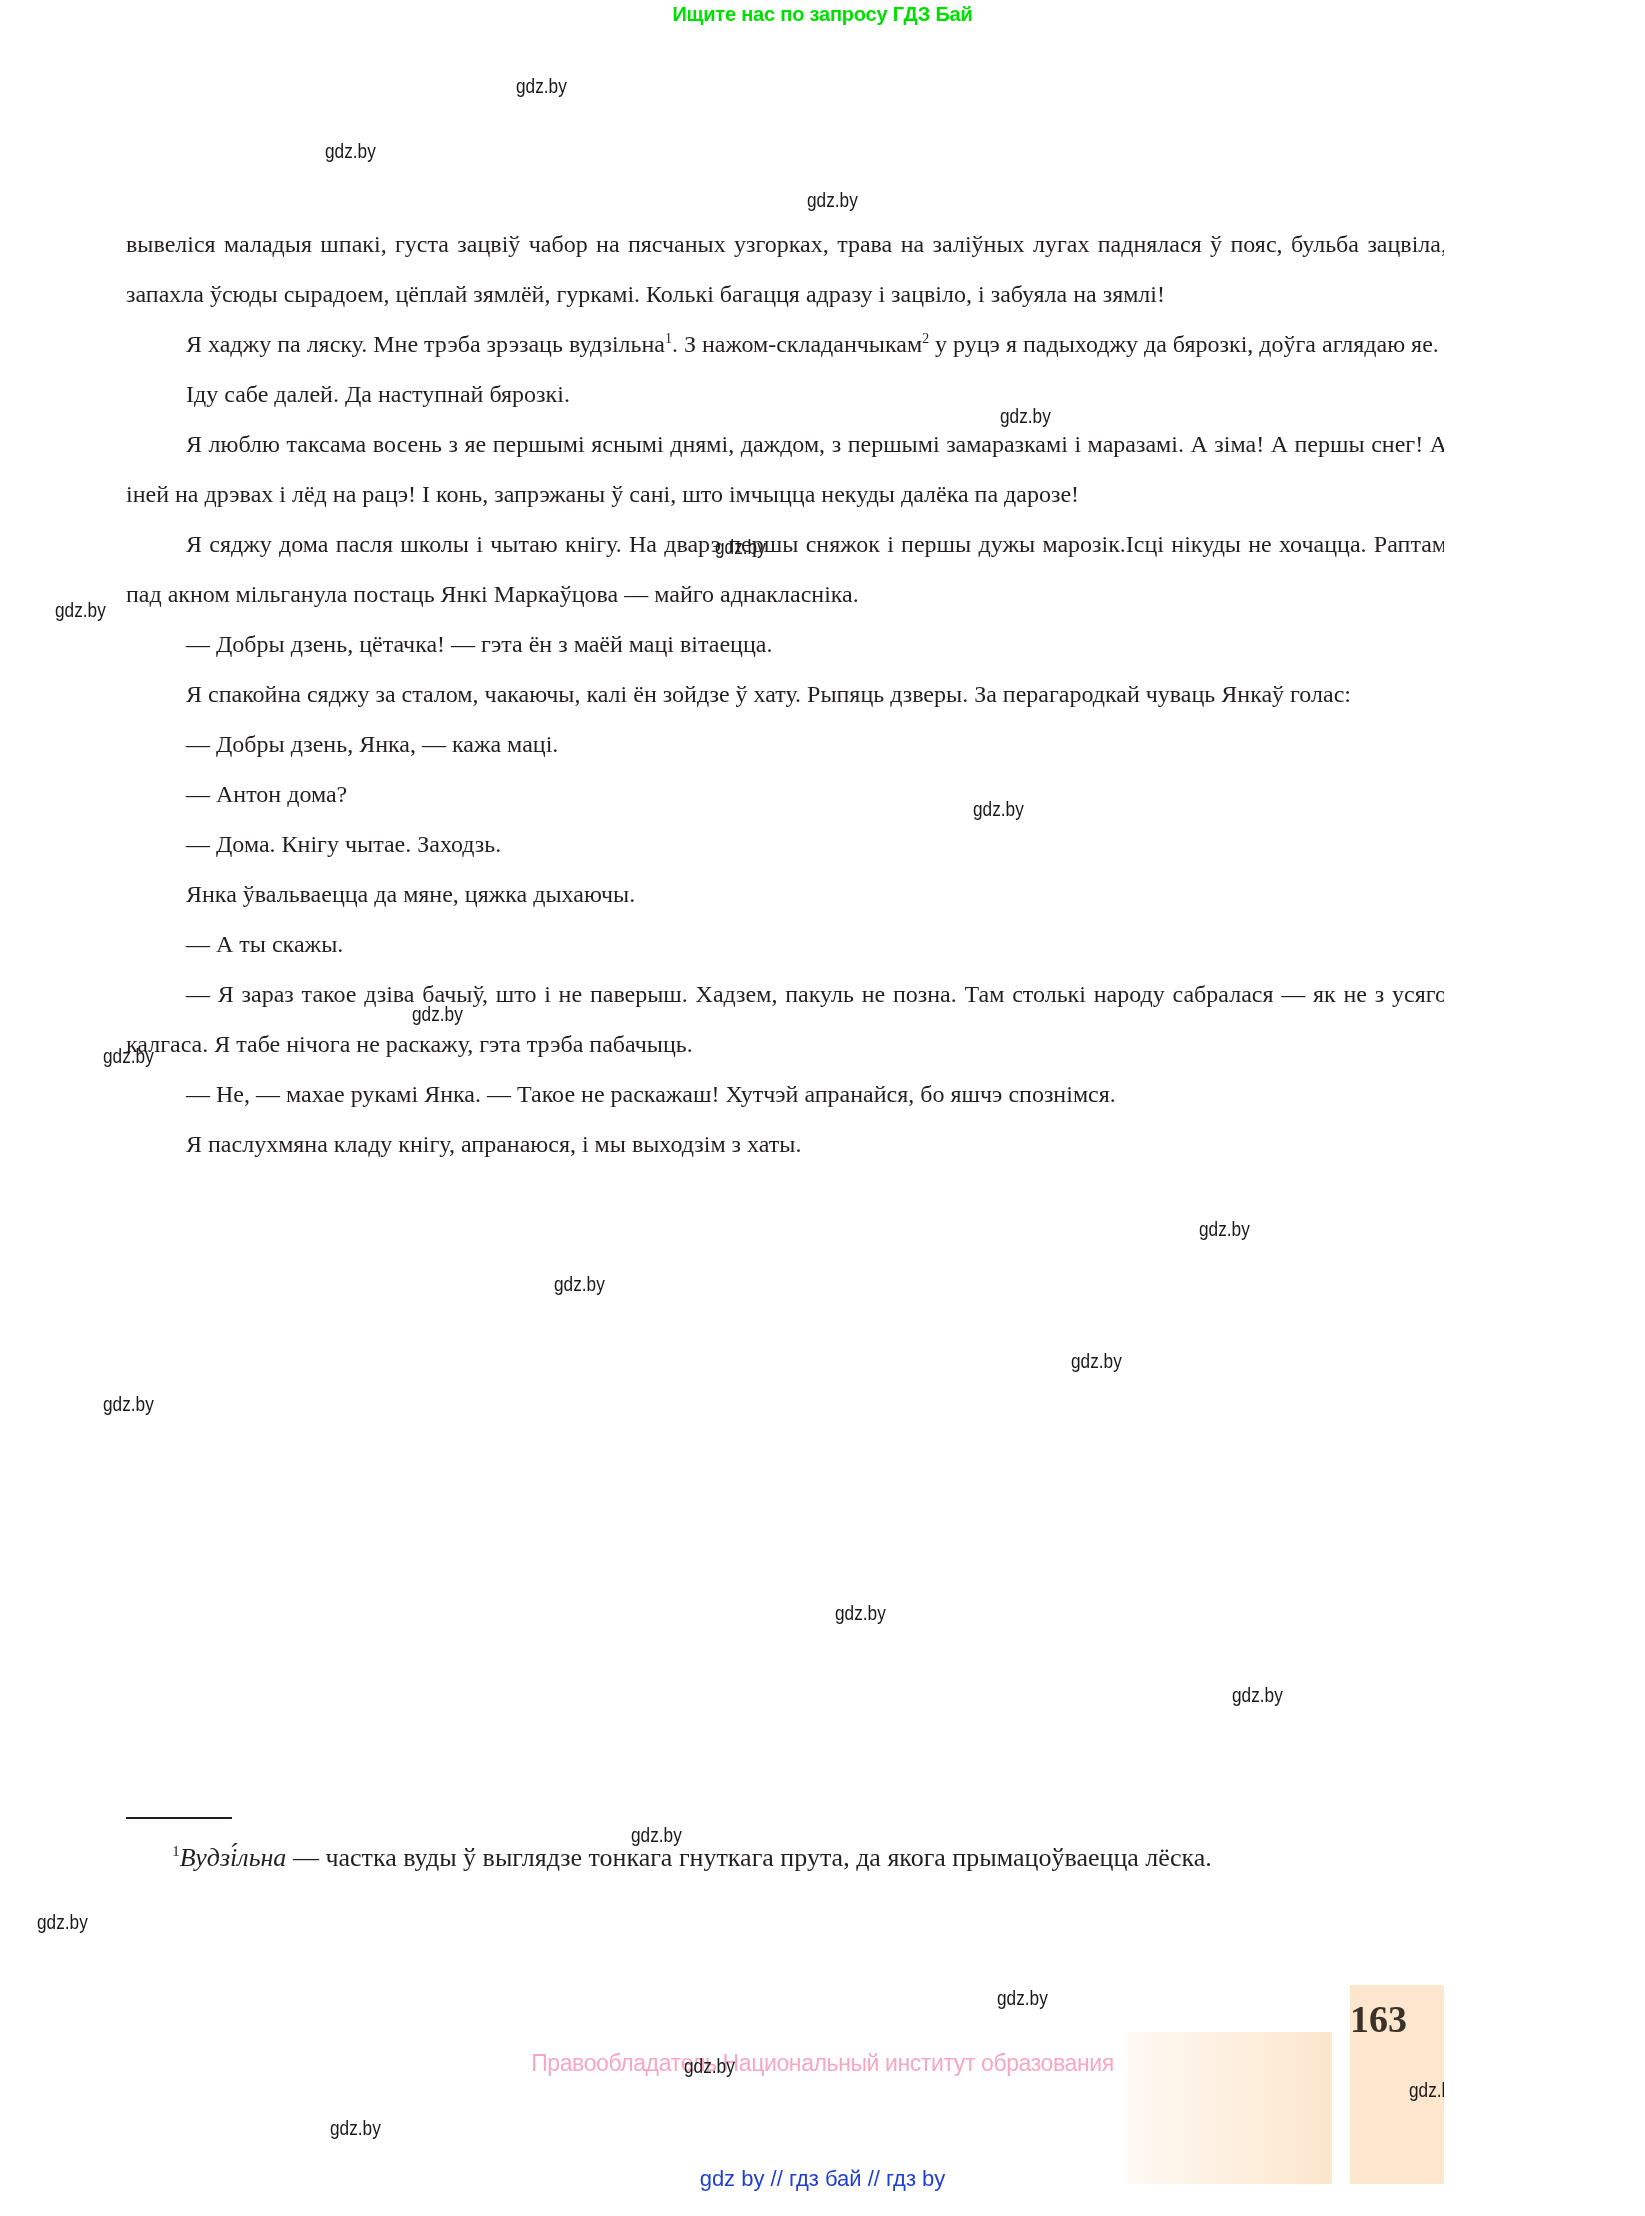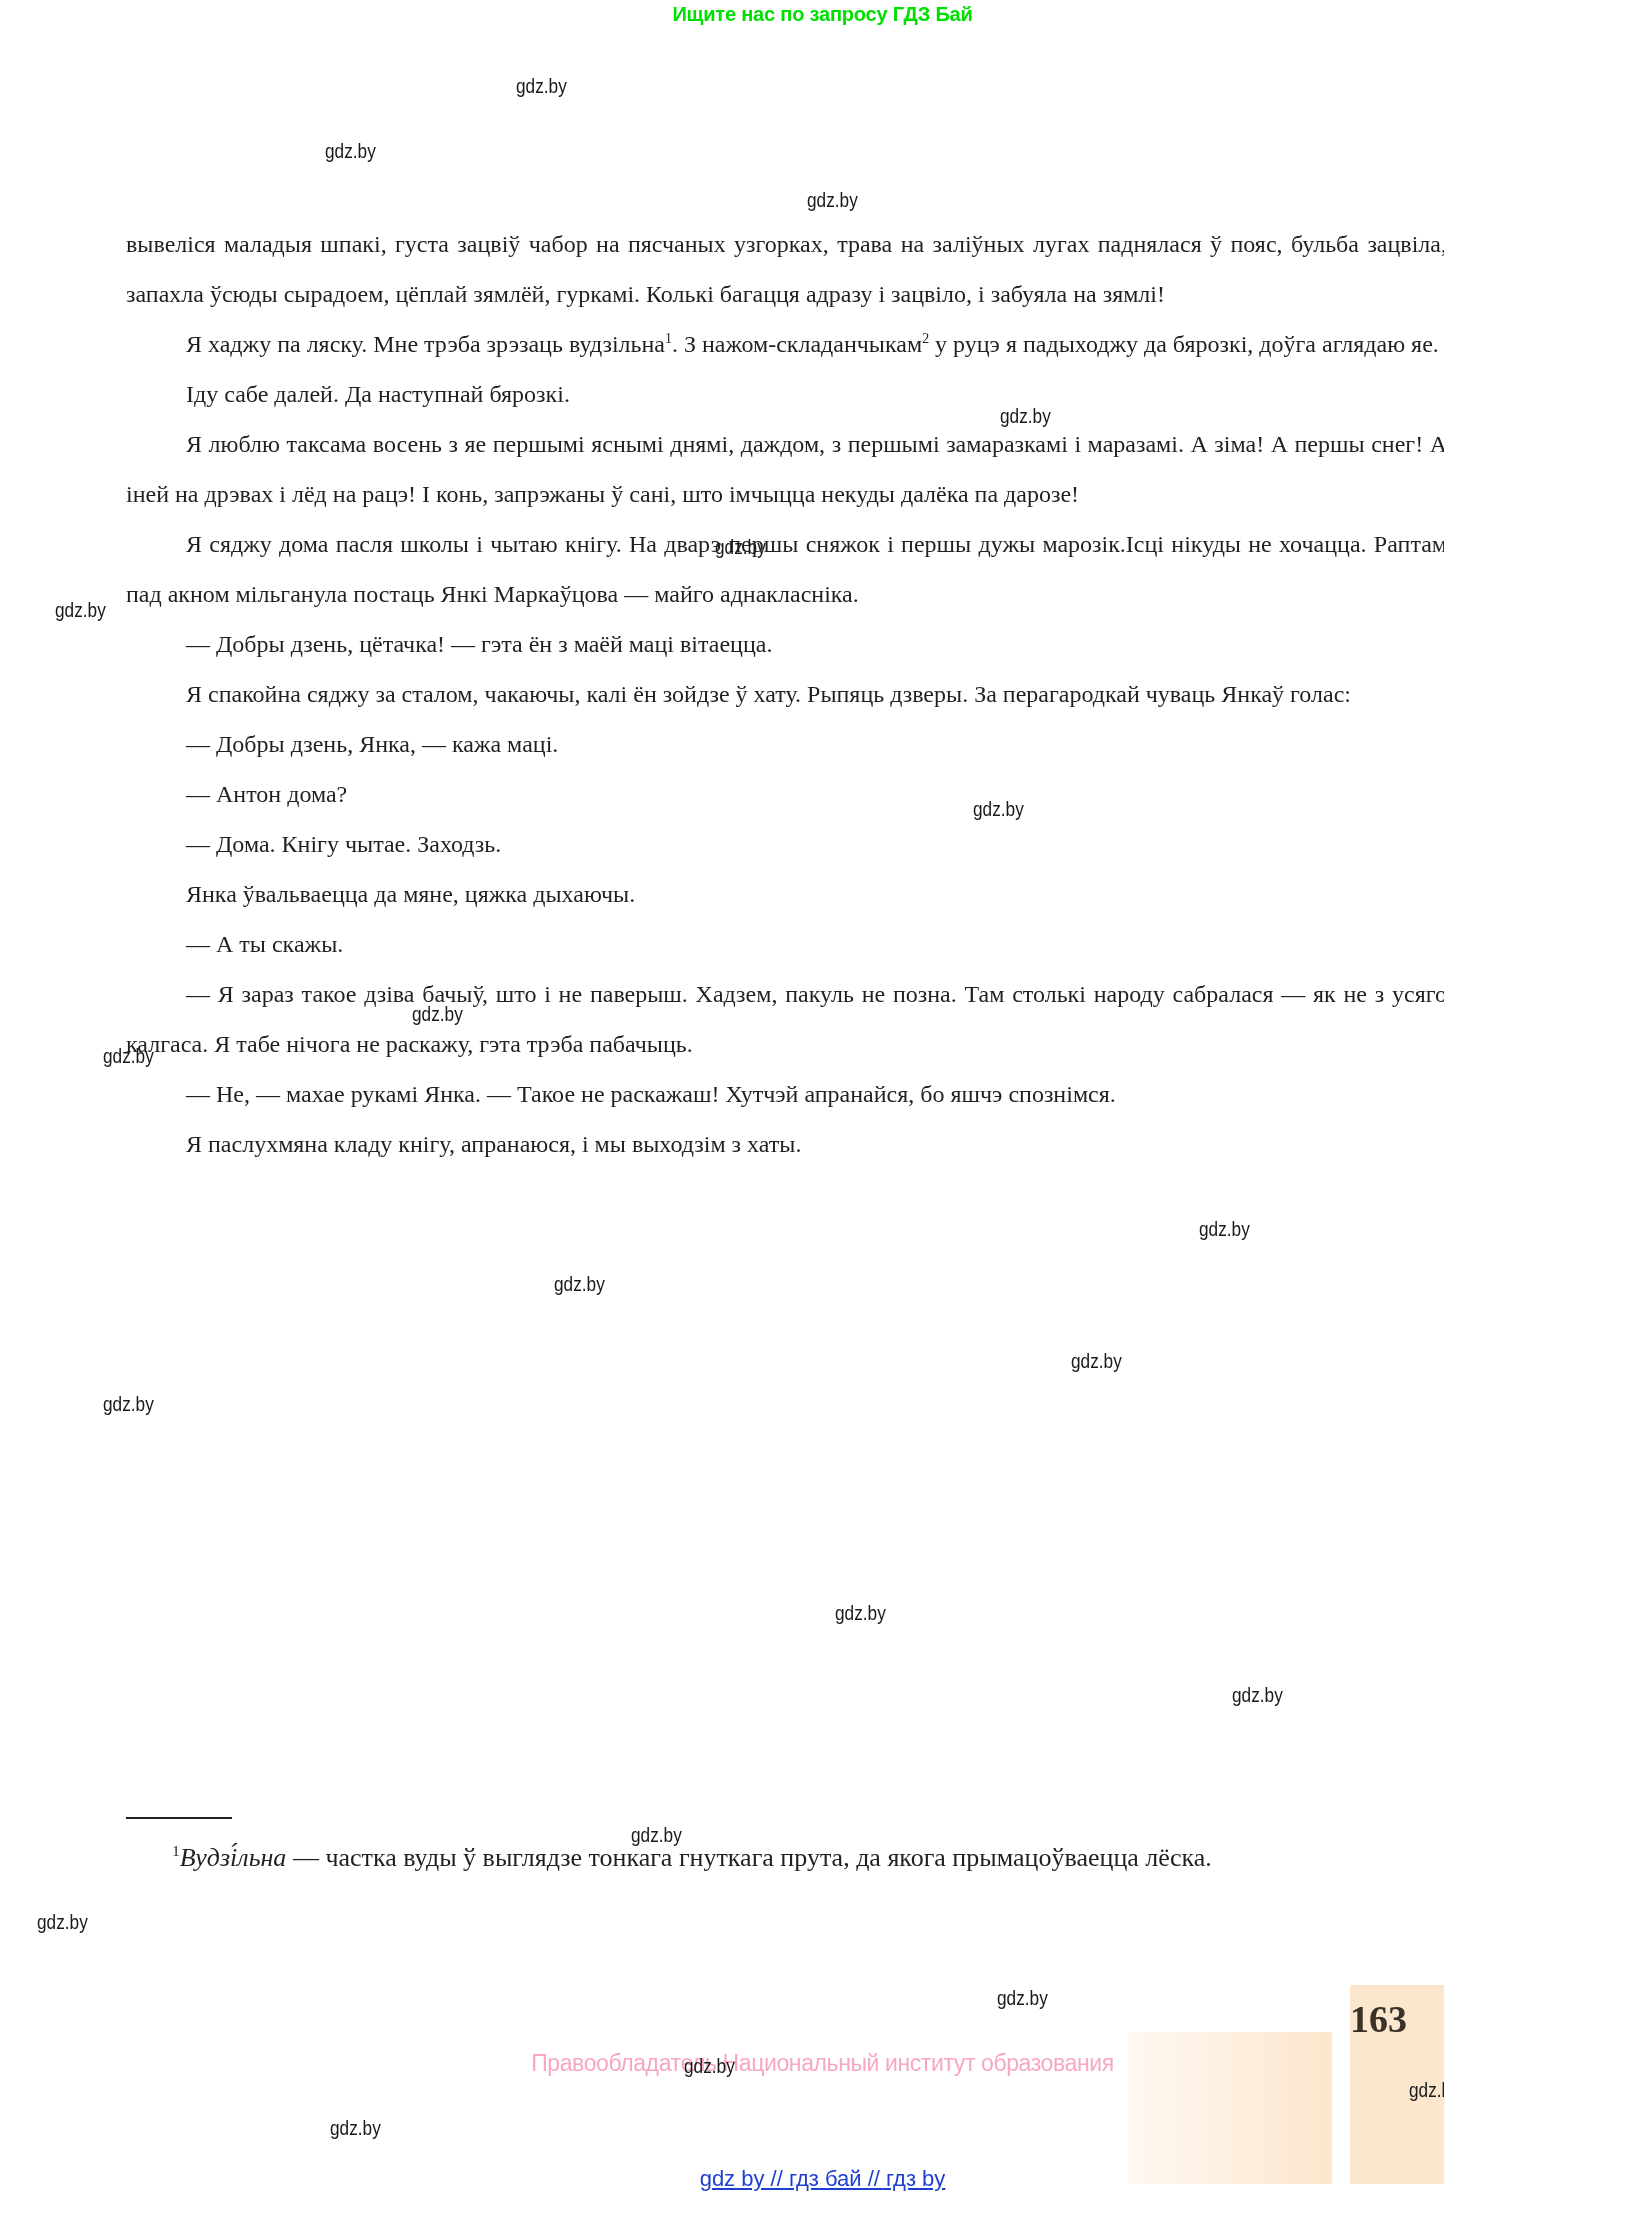--- a/index.html
+++ b/index.html
@@ -143,21 +143,20 @@
   .footer-line {
     position: absolute;
     left: 0;
     top: 2166px;
     width: 1645px;
     text-align: center;
     font-family: "Liberation Sans", "DejaVu Sans", sans-serif;
     font-size: 22px;
     color: #1f3fd0;
     white-space: nowrap;
-    text-decoration: underline;
   }
 
   
   .wm {
     position: absolute;
     font-family: "Liberation Sans", "DejaVu Sans", sans-serif;
     font-size: 21px;
     color: #1a1a1a;
     white-space: nowrap;
     transform: scaleX(0.82);

